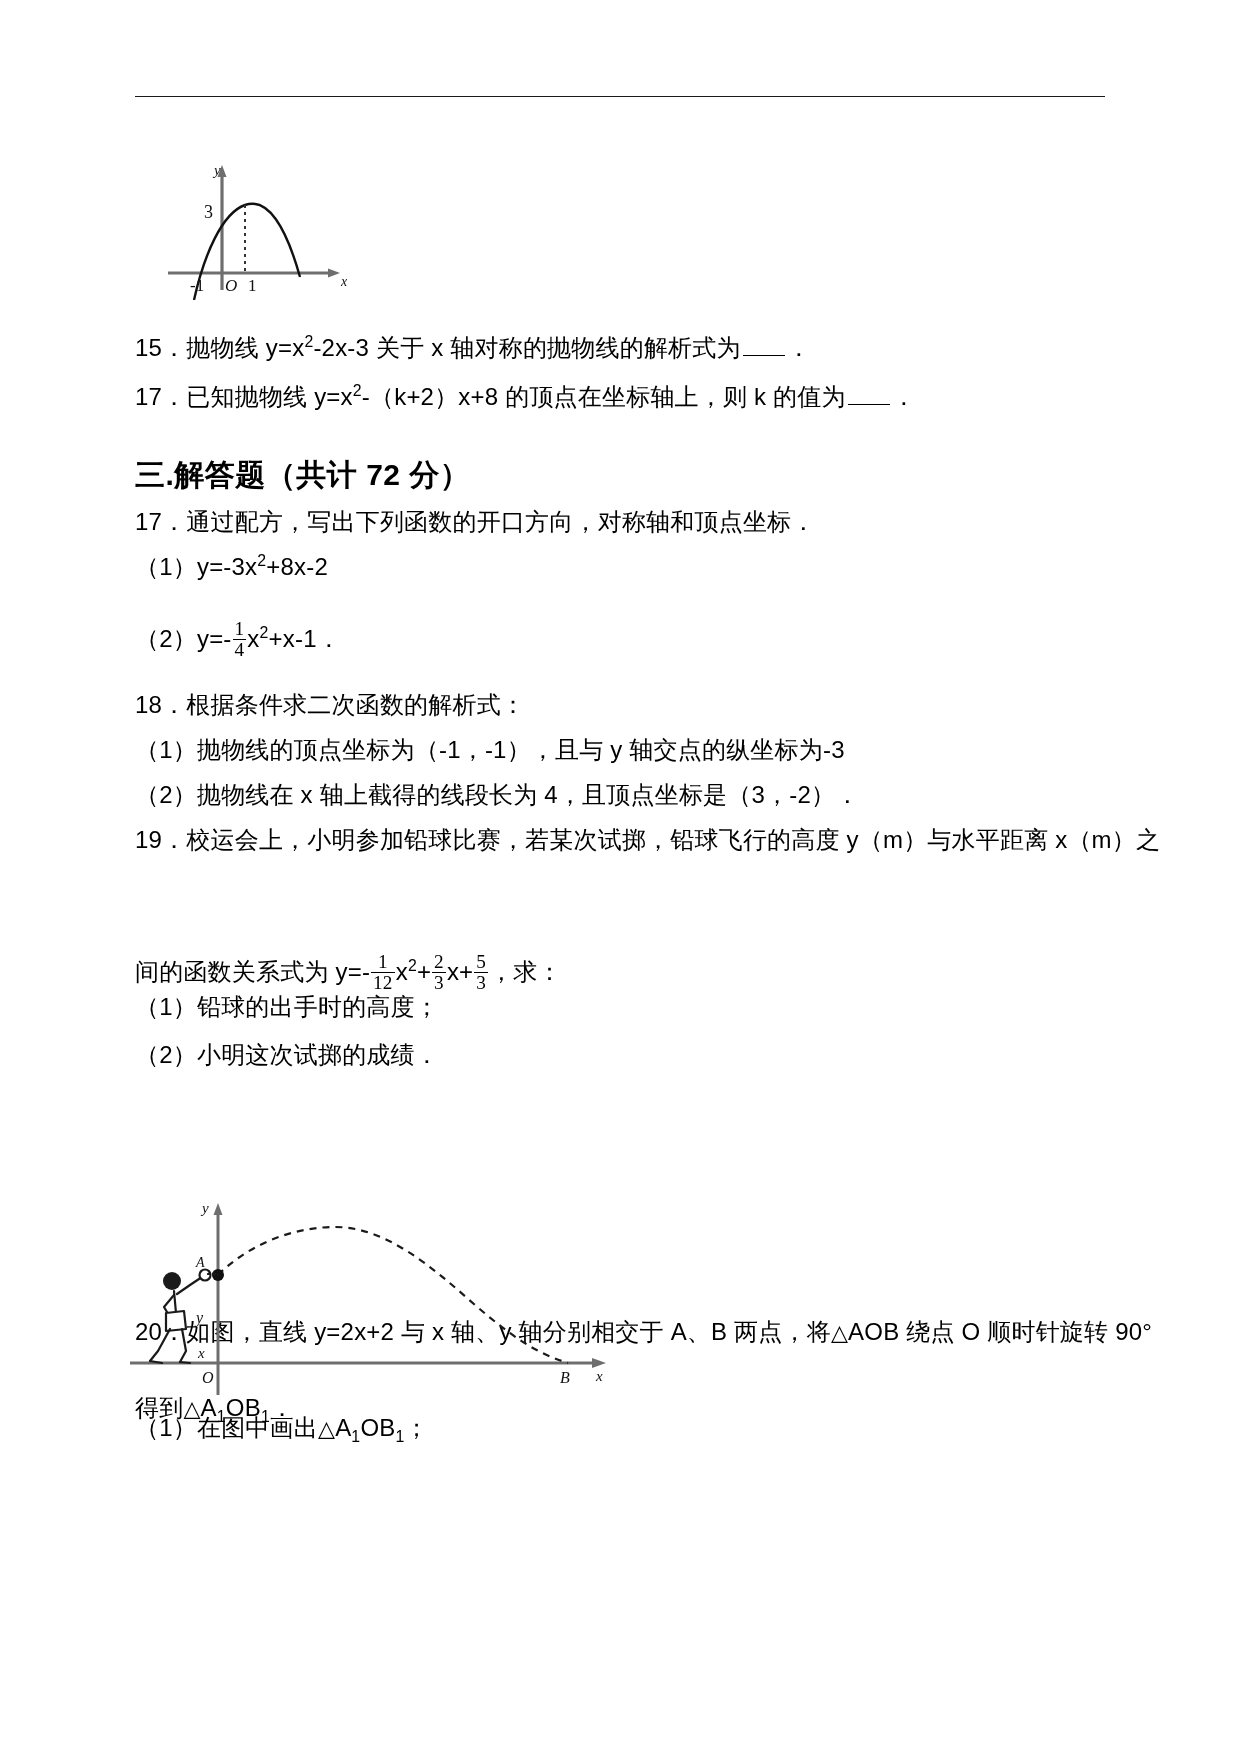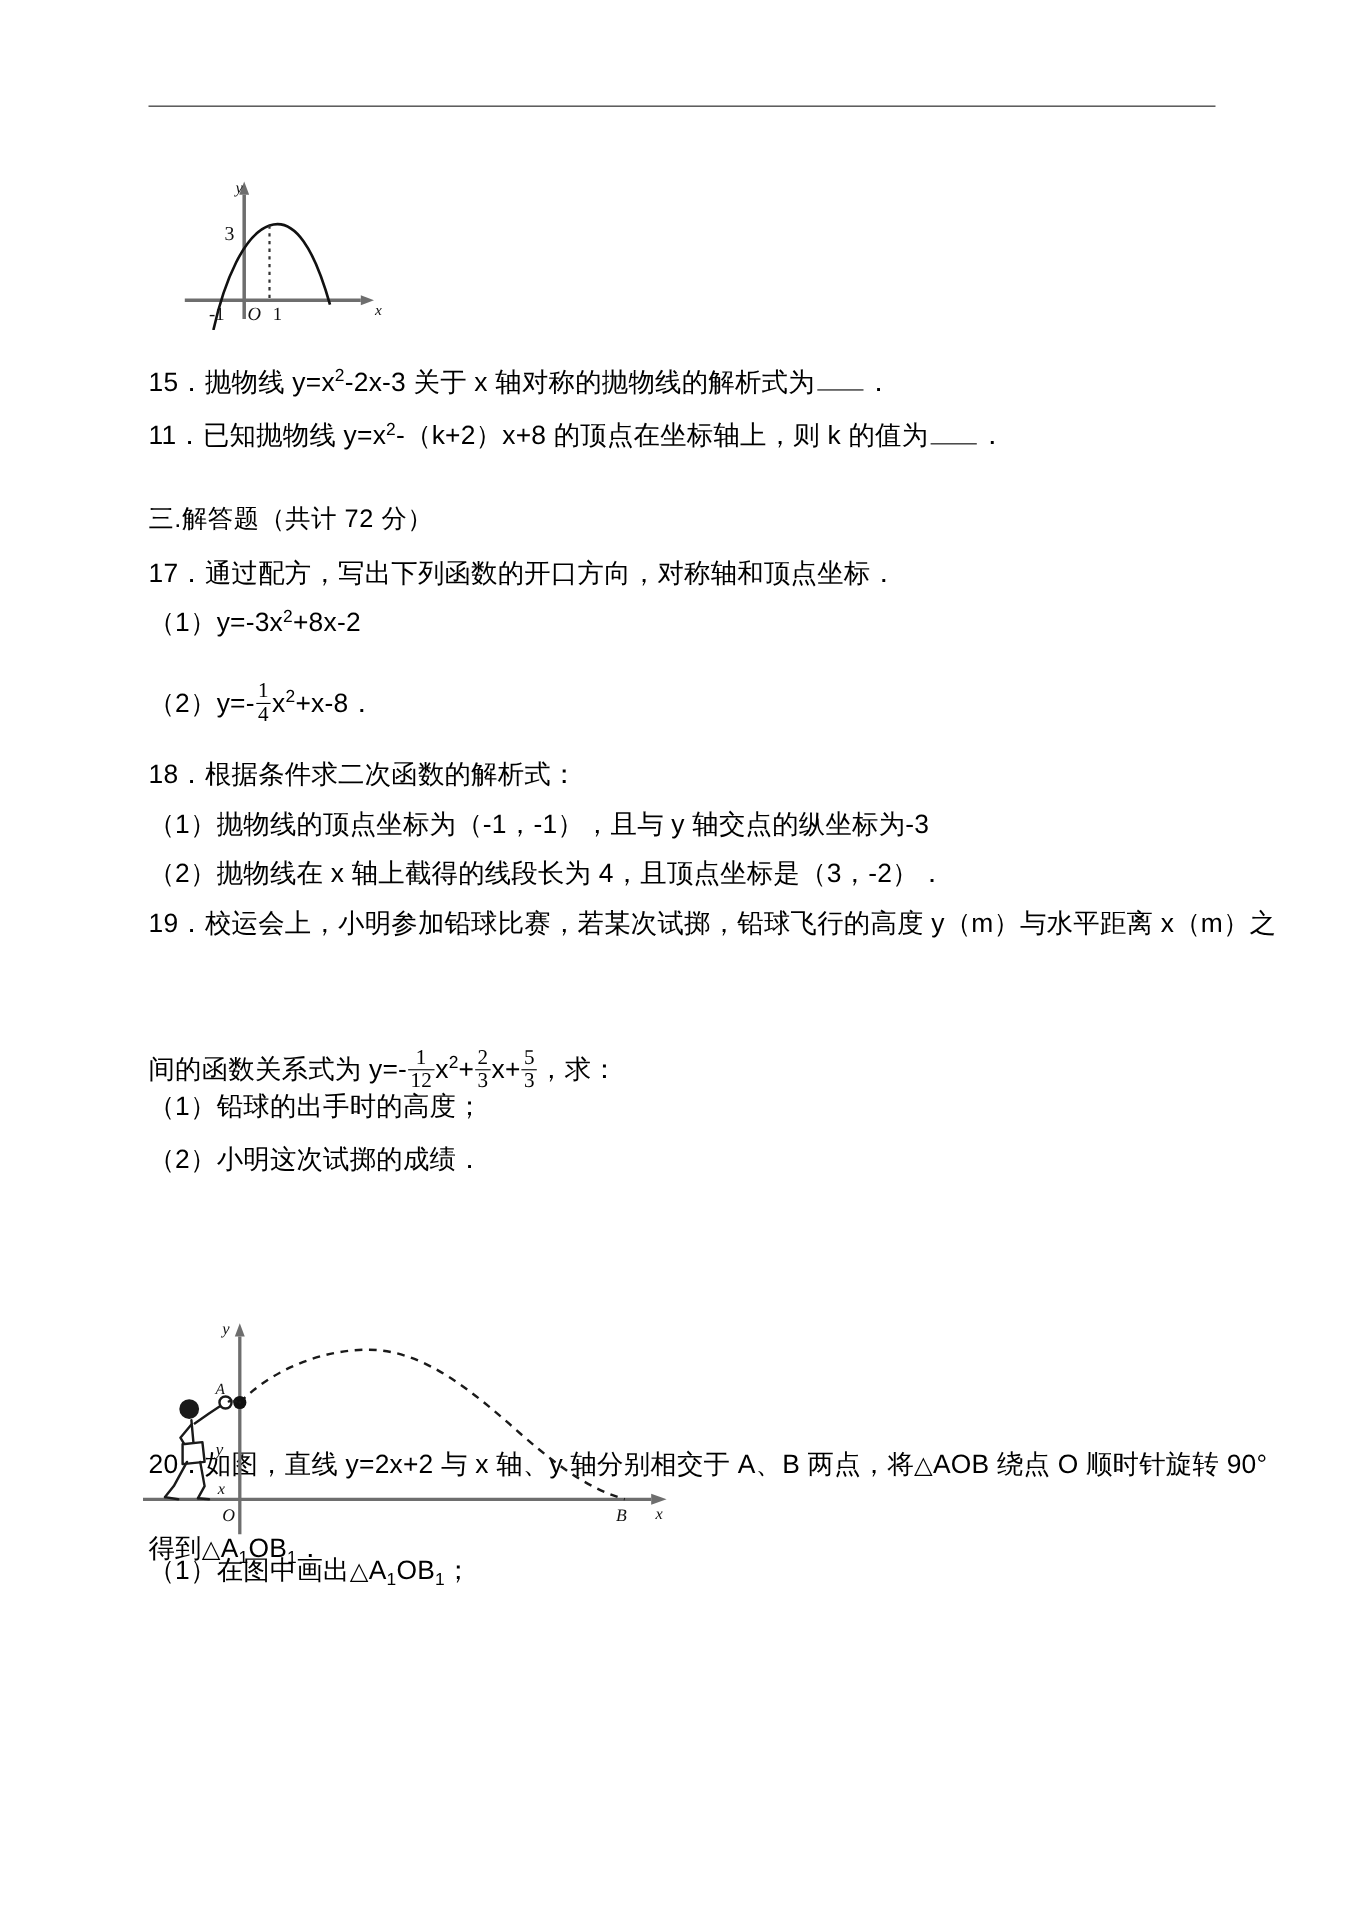--- a/index.html
+++ b/index.html
@@ -34,22 +34,22 @@
     width: 980px;
   }
   .q-line {
     font-size: 24px;
     line-height: 1.0;
     color: #000;
     white-space: nowrap;
     letter-spacing: 0.2px;
   }
   .section-head {
-    font-size: 23px;
-    font-weight: normal;
+    font-size: 30px;
+    font-weight: bold;
     letter-spacing: 0.5px;
   }
   sup.exp {
     font-size: 0.66em;
     vertical-align: super;
     line-height: 0;
   }
   sub.sbs {
     font-size: 0.66em;
     vertical-align: sub;
@@ -133,33 +133,33 @@
     </svg>
   </div>
 
   <div class="content">
 
     <div class="q-line" style="position:absolute; left:0px; top:196px;">
       <span>15．抛物线 y=x</span><sup class="exp">2</sup><span>-2x-3 关于 x 轴对称的抛物线的解析式为</span><span class="blank"></span><span>．</span>
     </div>
 
     <div class="q-line" style="position:absolute; left:0px; top:245px;">
-      <span>11．已知抛物线 y=x</span><sup class="exp">2</sup><span>-（k+2）x+8 的顶点在坐标轴上，则 k 的值为</span><span class="blank"></span><span>．</span>
+      <span>17．已知抛物线 y=x</span><sup class="exp">2</sup><span>-（k+2）x+8 的顶点在坐标轴上，则 k 的值为</span><span class="blank"></span><span>．</span>
     </div>
 
     <div class="q-line section-head" style="position:absolute; left:0px; top:320px;">三.解答题（共计 72 分）</div>
 
     <div class="q-line" style="position:absolute; left:0px; top:370px;">17．通过配方，写出下列函数的开口方向，对称轴和顶点坐标．</div>
 
     <div class="q-line" style="position:absolute; left:0px; top:415px;">
       <span>（1）y=-3x</span><sup class="exp">2</sup><span>+8x-2</span>
     </div>
 
     <div class="q-line" style="position:absolute; left:0px; top:480px;">
-      <span>（2）y=-</span><span class="frac"><span class="num">1</span><span class="den">4</span></span><span>x</span><sup class="exp">2</sup><span>+x-8．</span>
+      <span>（2）y=-</span><span class="frac"><span class="num">1</span><span class="den">4</span></span><span>x</span><sup class="exp">2</sup><span>+x-1．</span>
     </div>
 
     <div class="q-line" style="position:absolute; left:0px; top:553px;text-align:right;">18．根据条件求二次函数的解析式：</div>
     <div class="q-line" style="position:absolute; left:0px; top:598px;">（1）抛物线的顶点坐标为（-1，-1），且与 y 轴交点的纵坐标为-3</div>
     <div class="q-line" style="position:absolute; left:0px; top:643px;">（2）抛物线在 x 轴上截得的线段长为 4，且顶点坐标是（3，-2）．</div>
 
     <div class="q-line" style="position:absolute; left:0px; top:688px;">19．校运会上，小明参加铅球比赛，若某次试掷，铅球飞行的高度 y（m）与水平距离 x（m）之</div>
 
     <div class="q-line" style="position:absolute; left:0px; top:785px;margin-top:28px;">
       <span>间的函数关系式为 y=-</span><span class="frac"><span class="num">1</span><span class="den">12</span></span><span>x</span><sup class="exp">2</sup><span>+</span><span class="frac"><span class="num">2</span><span class="den">3</span></span><span>x+</span><span class="frac"><span class="num">5</span><span class="den">3</span></span><span>，求：</span>

